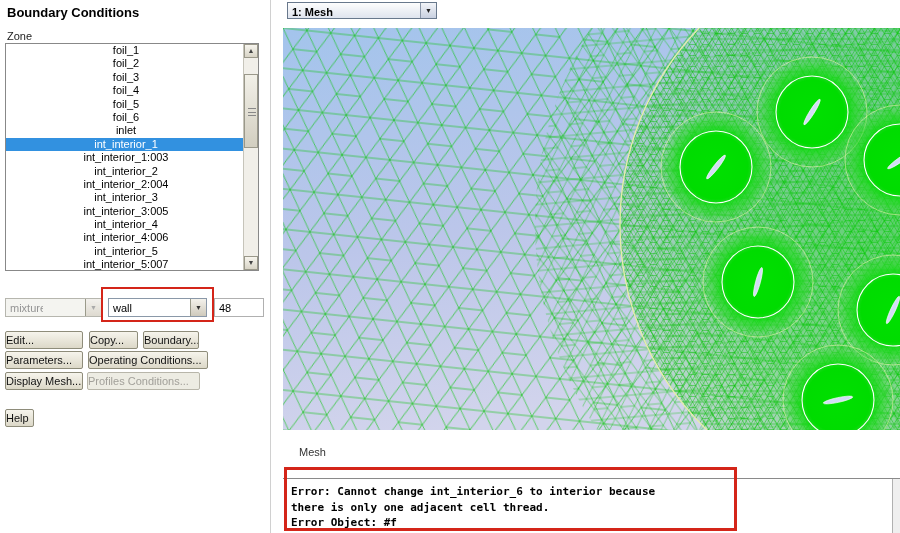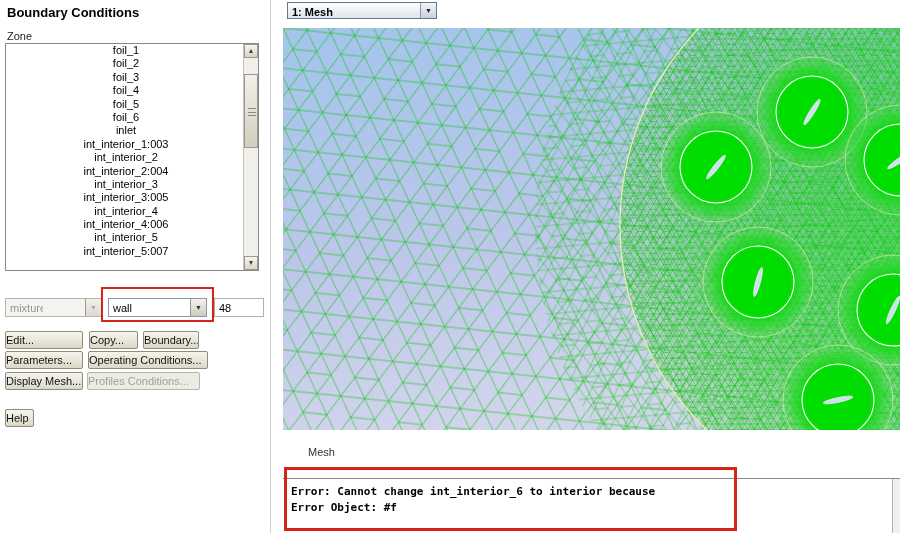--- a/index.html
+++ b/index.html
@@ -58,21 +58,21 @@
                 border:1px solid #68788c; background:linear-gradient(#fdfdfd,#dfe4ee);
                 display:flex; align-items:flex-end; font-size:11px; font-weight:bold; }
   .view-combo .val { flex:1; padding-left:4px; }
   .view-combo .arrow { width:16px; height:100%; background:linear-gradient(#f2f4f8,#c8d0e0);
                        border-left:1px solid #8a96a8; font-size:7px; color:#222;
                        display:flex; align-items:center; justify-content:center; }
 
   #mesh-wrap { position:absolute; left:283px; top:28px; width:617px; height:402px; }
 
   #mesh-label-bar { position:absolute; left:283px; top:430px; width:617px; height:48px; background:#fff; }
-  .mesh-label { position:absolute; left:17px; top:16px; font-size:11px; color:#333;padding-left:8px; }
+  .mesh-label { position:absolute; left:8px; top:16px; font-size:11px; color:#333;padding-left:8px; }
 
   #console { position:absolute; left:283px; top:478px; width:617px; height:55px;
              background:#fff; border-top:1px solid #8a8a8a; }
   .console-lines { position:absolute; left:8px; top:5px; right:14px; }
   .console-line { font-family:"DejaVu Sans Mono", monospace; font-size:11px; font-weight:bold;
                   line-height:15.5px; color:#000; white-space:pre; }
   .console-scroll { position:absolute; right:0; top:0; width:8px; height:100%;
                     background:#efefef; border-left:1px solid #b0b0b0; }
 
   
@@ -91,20 +91,21 @@
 
     <div class="zone-list">
       <div class="zone-items">
           <div class="zone-item">foil_1</div>
           <div class="zone-item">foil_2</div>
           <div class="zone-item">foil_3</div>
           <div class="zone-item">foil_4</div>
           <div class="zone-item">foil_5</div>
           <div class="zone-item">foil_6</div>
           <div class="zone-item">inlet</div>
+          <div class="zone-item selected">int_interior_1</div>
           <div class="zone-item">int_interior_1:003</div>
           <div class="zone-item">int_interior_2</div>
           <div class="zone-item">int_interior_2:004</div>
           <div class="zone-item">int_interior_3</div>
           <div class="zone-item">int_interior_3:005</div>
           <div class="zone-item">int_interior_4</div>
           <div class="zone-item">int_interior_4:006</div>
           <div class="zone-item">int_interior_5</div>
           <div class="zone-item">int_interior_5:007</div>
         </div>
@@ -229,20 +230,21 @@
     </svg>
   </div>
 
   <div id="mesh-label-bar">
     <div class="mesh-label">Mesh</div>
   </div>
 
   <div id="console">
     <div class="console-lines">
         <div class="console-line">Error: Cannot change int_interior_6 to interior because</div>
+        <div class="console-line">there is only one adjacent cell thread.</div>
         <div class="console-line">Error Object: #f</div>
       </div>
     <div class="console-scroll"></div>
   </div>
 
   <div class="annot" id="annot-type"></div>
   <div class="annot" id="annot-error"></div>
 
 </div>
 

